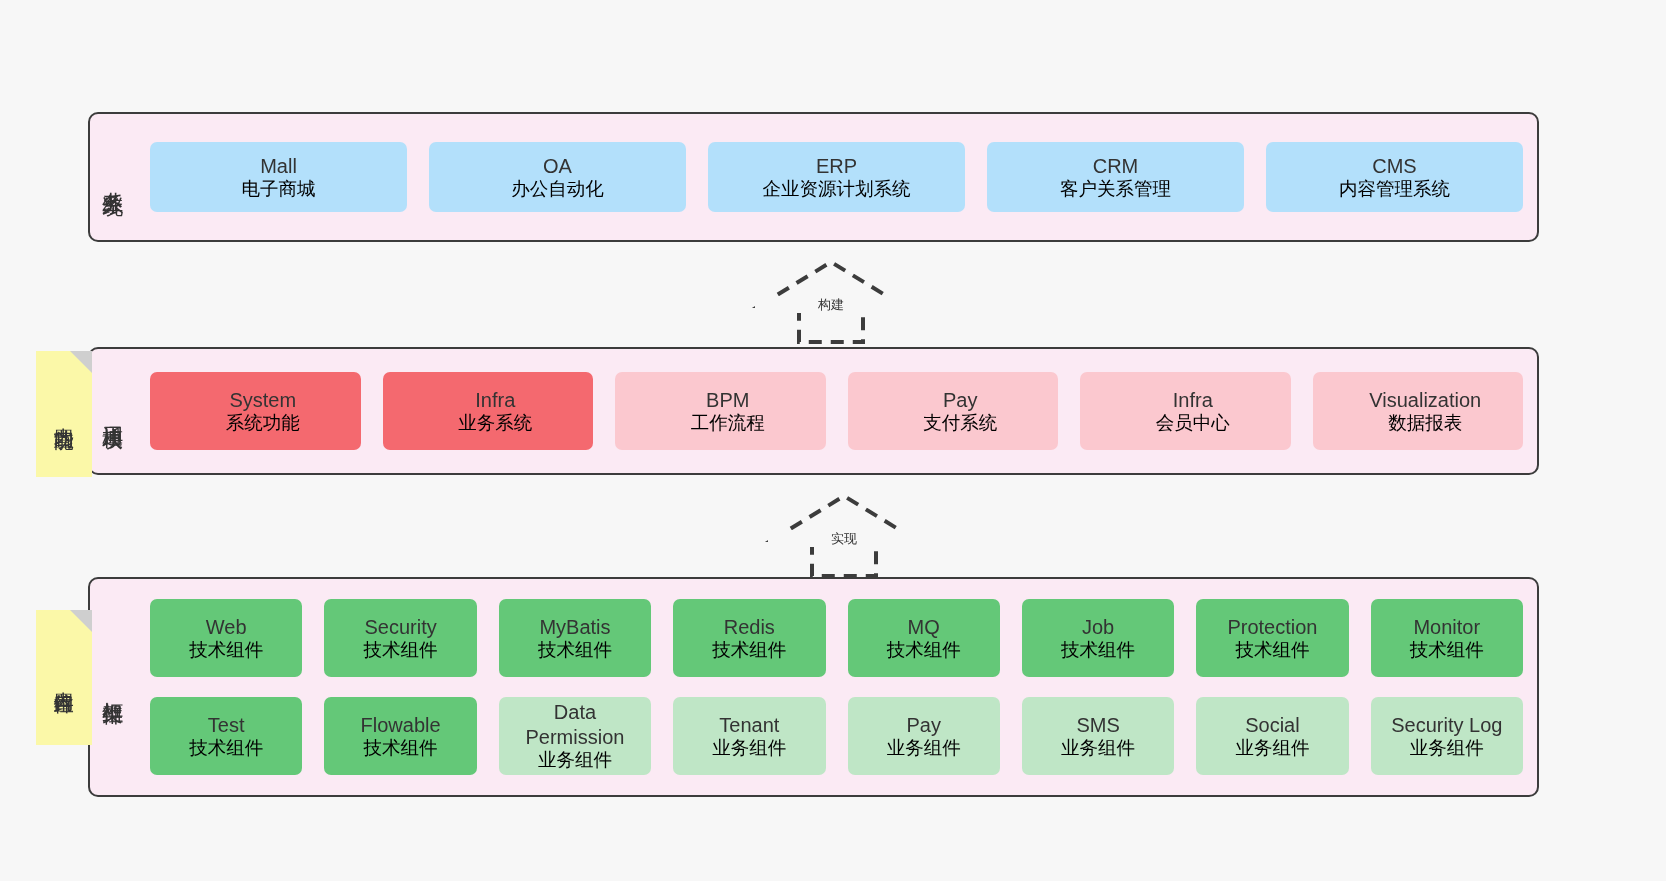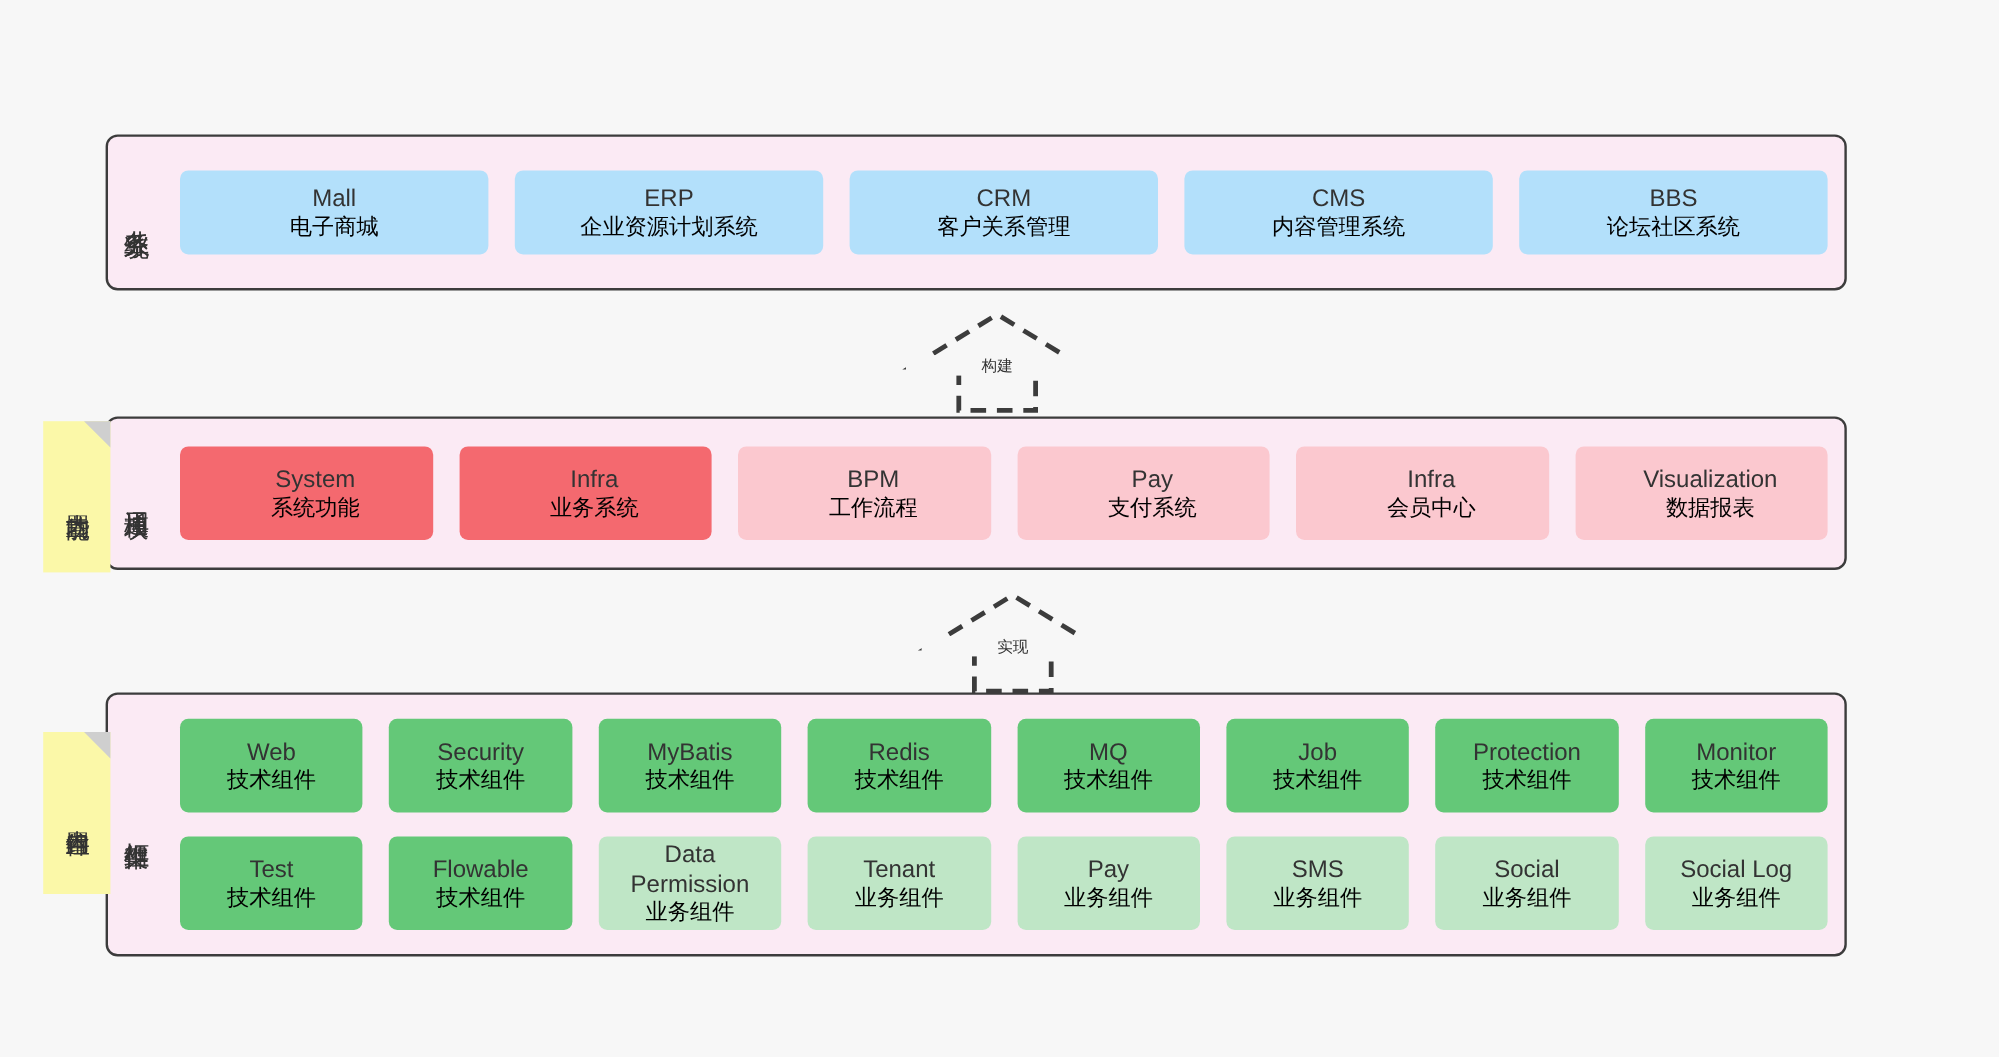--- a/index.html
+++ b/index.html
@@ -157,34 +157,34 @@
 
   <div class="layer" id="layer-business">
     <div class="layer-title">业务系统</div>
     <div class="layer-body">
       <div class="row">
         <div class="card blue">
           <span class="title-en">Mall</span>
           <span class="title-cn">电子商城</span>
         </div>
         <div class="card blue">
+          <span class="title-en">OA</span>
+          <span class="title-cn">办公自动化</span>
+        </div>
+        <div class="card blue">
           <span class="title-en">ERP</span>
           <span class="title-cn">企业资源计划系统</span>
         </div>
         <div class="card blue">
           <span class="title-en">CRM</span>
           <span class="title-cn">客户关系管理</span>
         </div>
         <div class="card blue">
           <span class="title-en">CMS</span>
           <span class="title-cn">内容管理系统</span>
-        </div>
-        <div class="card blue">
-          <span class="title-en">BBS</span>
-          <span class="title-cn">论坛社区系统</span>
         </div>
       </div>
     </div>
   </div>
 
   <div class="arrow" id="arrow-build">
     <svg width="152" height="86" viewBox="0 0 152 86">
       <path d="M 4 48 L 76 4 L 148 48 L 108 48 L 108 84 L 44 84 L 44 48 Z" fill="none" stroke="#3c3c3c" stroke-width="4" stroke-dasharray="13 9" stroke-linejoin="miter"></path>
     </svg>
     <div class="arrow-label">构建</div>
@@ -289,21 +289,21 @@
         </div>
         <div class="card lgreen">
           <span class="title-en">SMS</span>
           <span class="title-cn">业务组件</span>
         </div>
         <div class="card lgreen">
           <span class="title-en">Social</span>
           <span class="title-cn">业务组件</span>
         </div>
         <div class="card lgreen">
-          <span class="title-en">Social Log</span>
+          <span class="title-en">Security Log</span>
           <span class="title-cn">业务组件</span>
         </div>
       </div>
     </div>
   </div>
 
   <div class="note" id="note-functions">
     <span class="fold"></span>
     <span>内置功能</span>
   </div>

